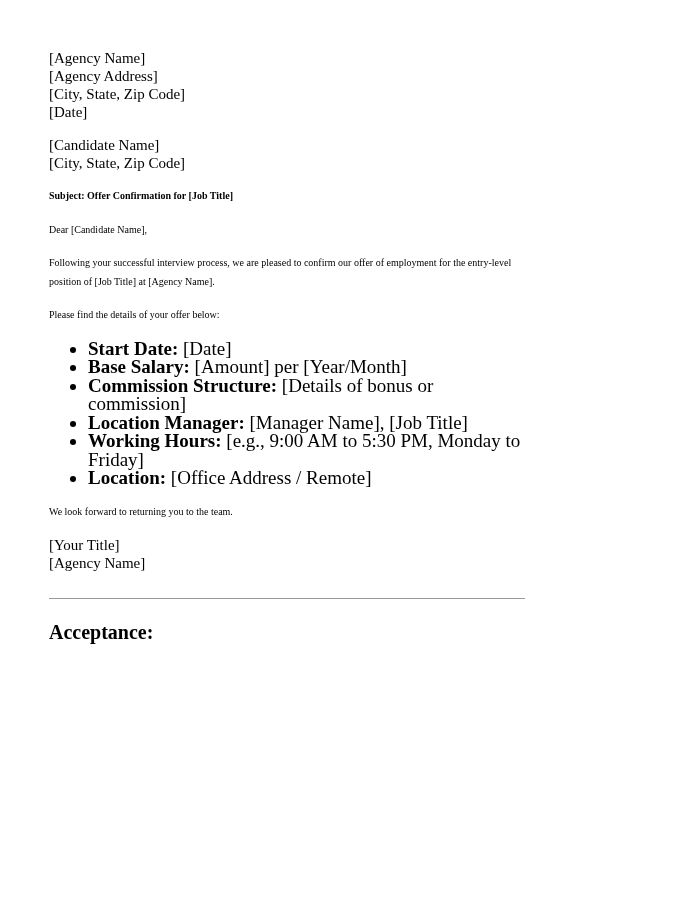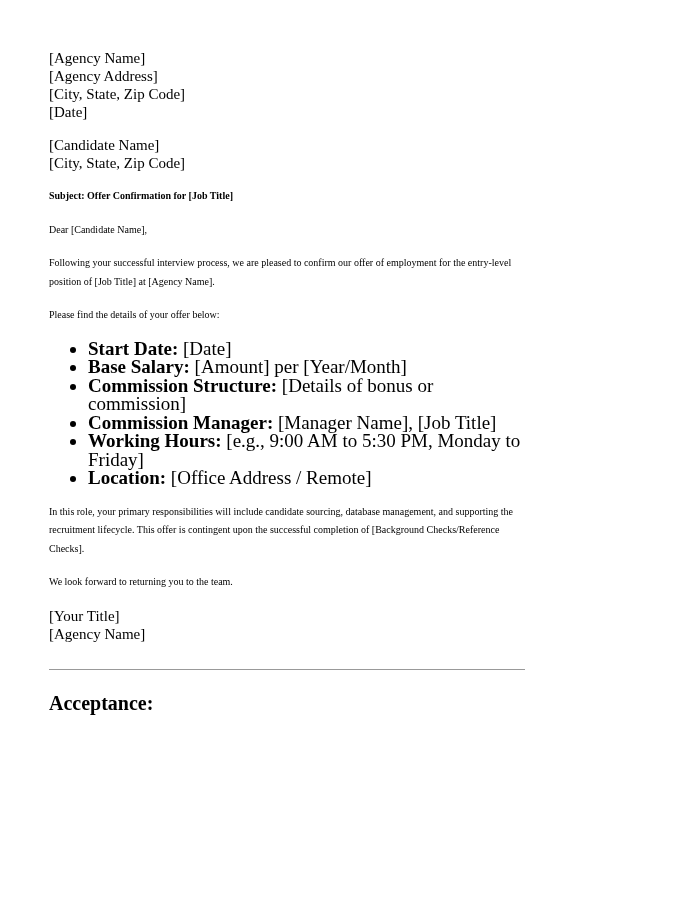--- a/index.html
+++ b/index.html
@@ -80,26 +80,25 @@
   <p class="para">Dear [Candidate Name],</p>
 
   <p class="para">Following your successful interview process, we are pleased to confirm our offer of employment for the entry-level position of [Job Title] at [Agency Name].</p>
 
   <p class="para">Please find the details of your offer below:</p>
 
   <ul class="offer-details">
     <li><strong>Start Date:</strong><span> [Date]</span></li>
     <li><strong>Base Salary:</strong><span> [Amount] per [Year/Month]</span></li>
     <li><strong>Commission Structure:</strong><span> [Details of bonus or commission]</span></li>
-    <li><strong>Commission Manager:</strong><span> [Manager Name], [Job Title]</span></li>
+    <li><strong>Location Manager:</strong><span> [Manager Name], [Job Title]</span></li>
     <li><strong>Working Hours:</strong><span> [e.g., 9:00 AM to 5:30 PM, Monday to Friday]</span></li>
     <li><strong>Location:</strong><span> [Office Address / Remote]</span></li>
   </ul>
 
-  <p class="para">In this role, your primary responsibilities will include candidate sourcing, database management, and supporting the recruitment lifecycle. This offer is contingent upon the successful completion of [Background Checks/Reference Checks].</p>
 
 
   <p class="para">We look forward to returning you to the team.</p>
 
 
   <div class="block">
     <div class="line">[Your Title]</div>
     <div class="line">[Agency Name]</div>
   </div>
 

